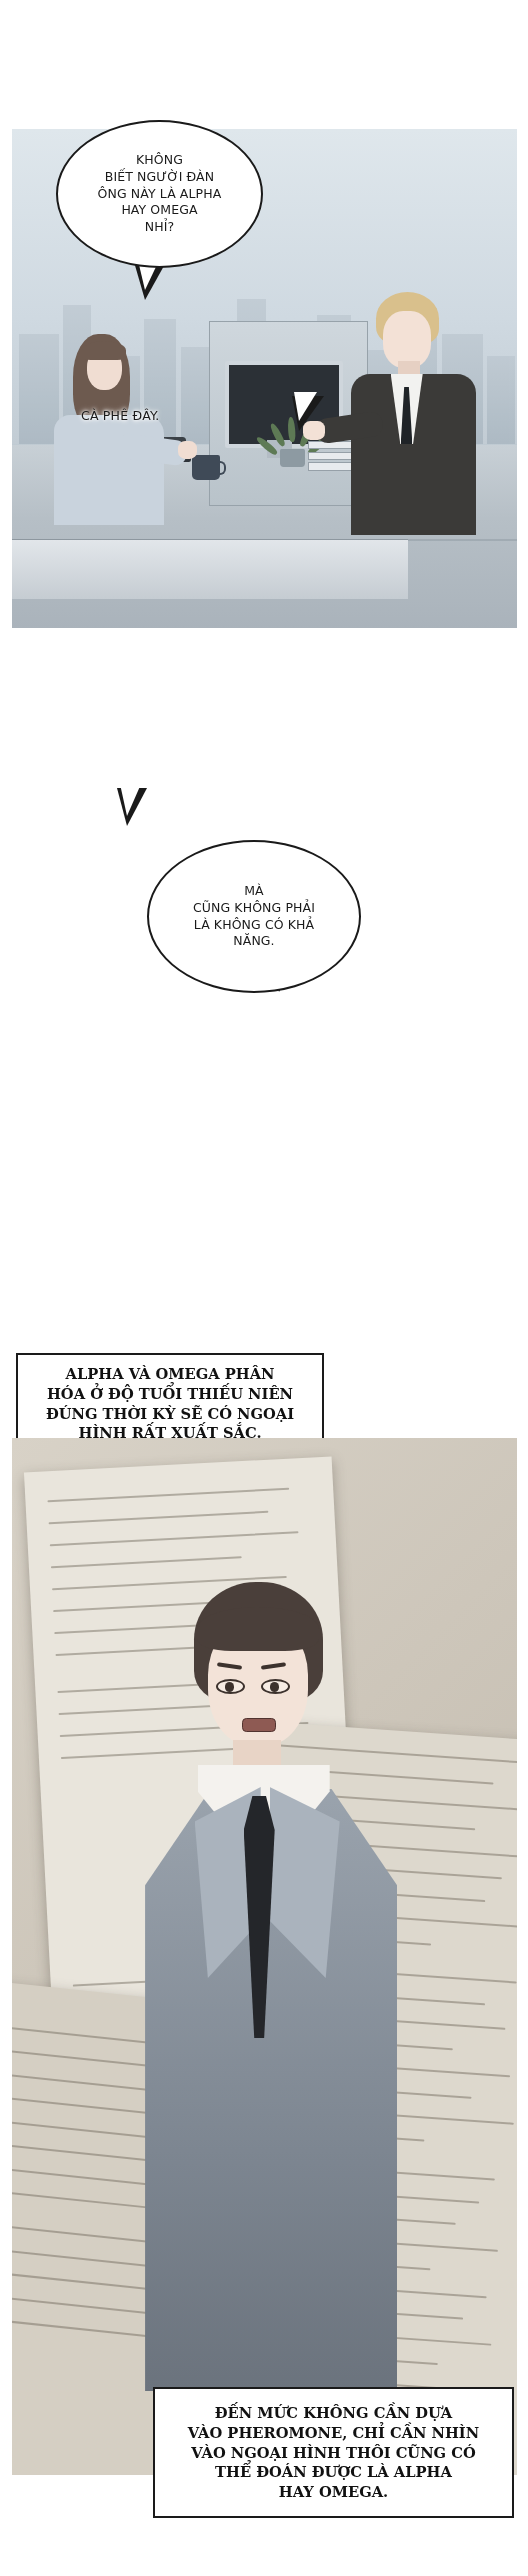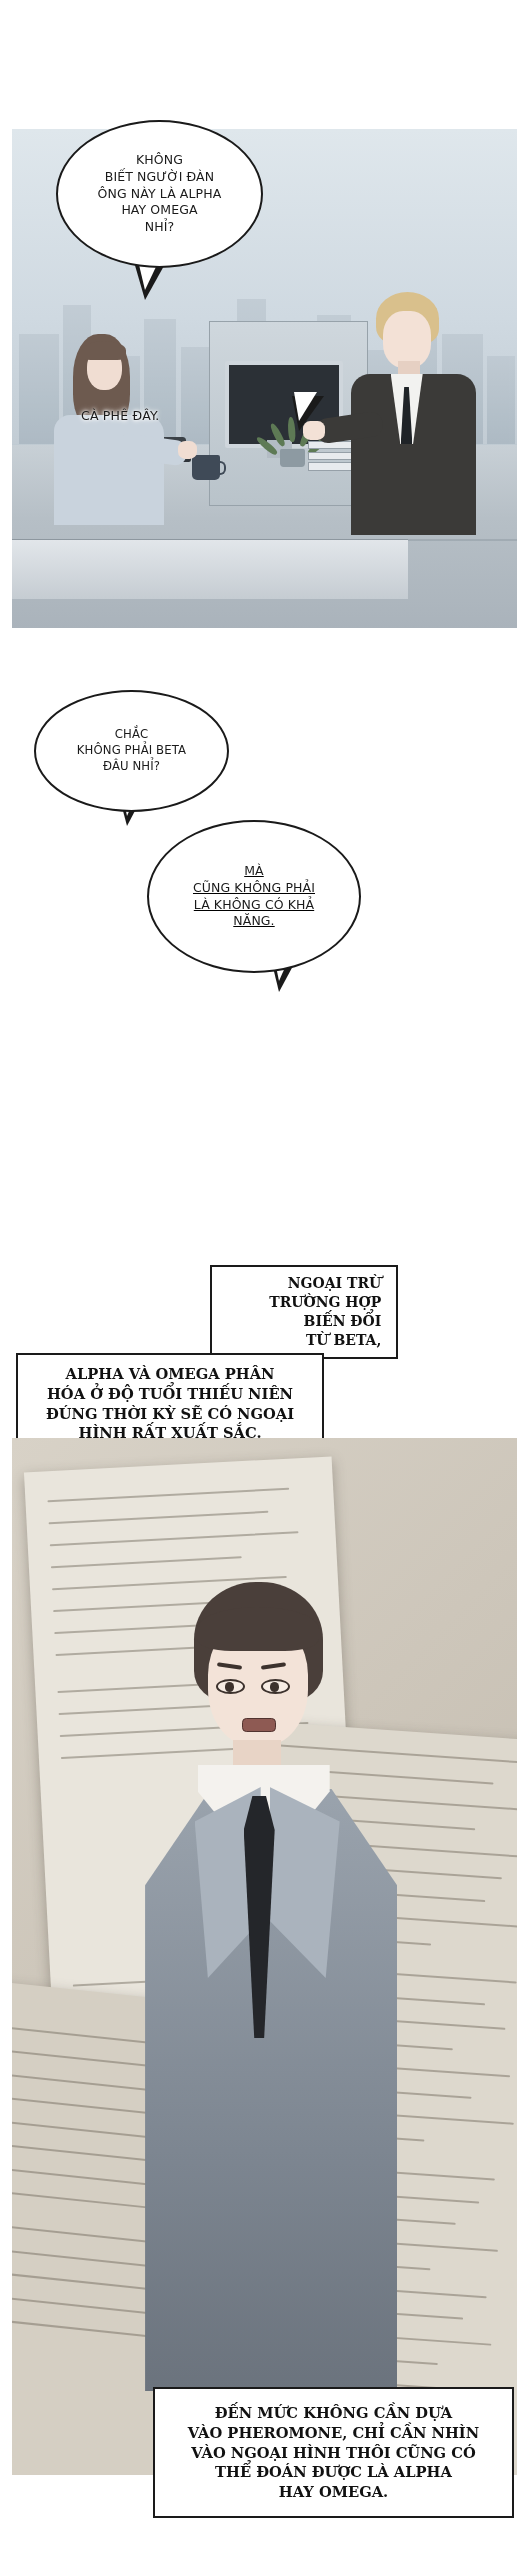--- a/index.html
+++ b/index.html
@@ -307,21 +307,21 @@
 
   #bubble1 { left: 56px; top: 120px; width: 207px; height: 148px; }
   #bubble1 .txt { font-size: 12.5px; }
 
   #bubble2 { left: 197px; top: 302px; width: 153px; height: 100px; }
   #bubble2 .txt { font-size: 11px; }
 
   #bubble3 { left: 34px; top: 690px; width: 195px; height: 122px; }
   #bubble3 .txt { font-size: 11.7px; }
 
-  #bubble4 { left: 147px; top: 820px; width: 214px; height: 153px; text-decoration: underline; }
+  #bubble4 { left: 147px; top: 840px; width: 214px; height: 153px; }
   #bubble4 .txt { font-size: 12.5px; }
 
   
   .plain-line {
     position: absolute;
     left: 81px;
     top: 408px;
     font-family: "DejaVu Sans", sans-serif;
     font-size: 12.5px;
     color: #1a1a1a;
@@ -456,43 +456,33 @@
     <div style="position:absolute;border-left:7.3px solid transparent;border-right:25px solid transparent;border-top:35px solid #1a1a1a;"></div>
     <div style="position:absolute;left:2.2px;top:-3.7px;border-left:5.1px solid transparent;border-right:18.3px solid transparent;border-top:29px solid #ffffff;"></div>
   </div>
 
 
   <div class="tail" style="left:117px;top:788px;">
     <div style="position:absolute;border-left:10.3px solid transparent;border-right:20.5px solid transparent;border-top:38px solid #1a1a1a;"></div>
     <div style="position:absolute;left:2.9px;top:-4.4px;border-left:7.3px solid transparent;border-right:14.7px solid transparent;border-top:32px solid #ffffff;"></div>
   </div>
 
-  <div class="bubble" id="bubble3">
-    <div class="txt">CHẮC
-KHÔNG PHẢI BETA
-ĐÂU NHỈ?</div>
-  </div>
 
   <div class="tail" style="left:269px;top:951px;">
     <div style="position:absolute;border-left:10.3px solid transparent;border-right:22px solid transparent;border-top:41px solid #1a1a1a;"></div>
     <div style="position:absolute;left:2.9px;top:-4.4px;border-left:7.3px solid transparent;border-right:15.4px solid transparent;border-top:34px solid #ffffff;"></div>
   </div>
 
   <div class="bubble" id="bubble4">
     <div class="txt">MÀ
 CŨNG KHÔNG PHẢI
 LÀ KHÔNG CÓ KHẢ
 NĂNG.</div>
   </div>
 
-  <div class="narr" id="narr1">
-    <div class="txt">NGOẠI TRỪ
-TRƯỜNG HỢP BIẾN ĐỔI
-TỪ BETA,</div>
-  </div>
 
   <div class="narr" id="narr2">
     <div class="txt">ALPHA VÀ OMEGA PHÂN
 HÓA Ở ĐỘ TUỔI THIẾU NIÊN
 ĐÚNG THỜI KỲ SẼ CÓ NGOẠI
 HÌNH RẤT XUẤT SẮC.</div>
   </div>
 
   <div class="panel2">
     <div class="p2-paper"></div>

